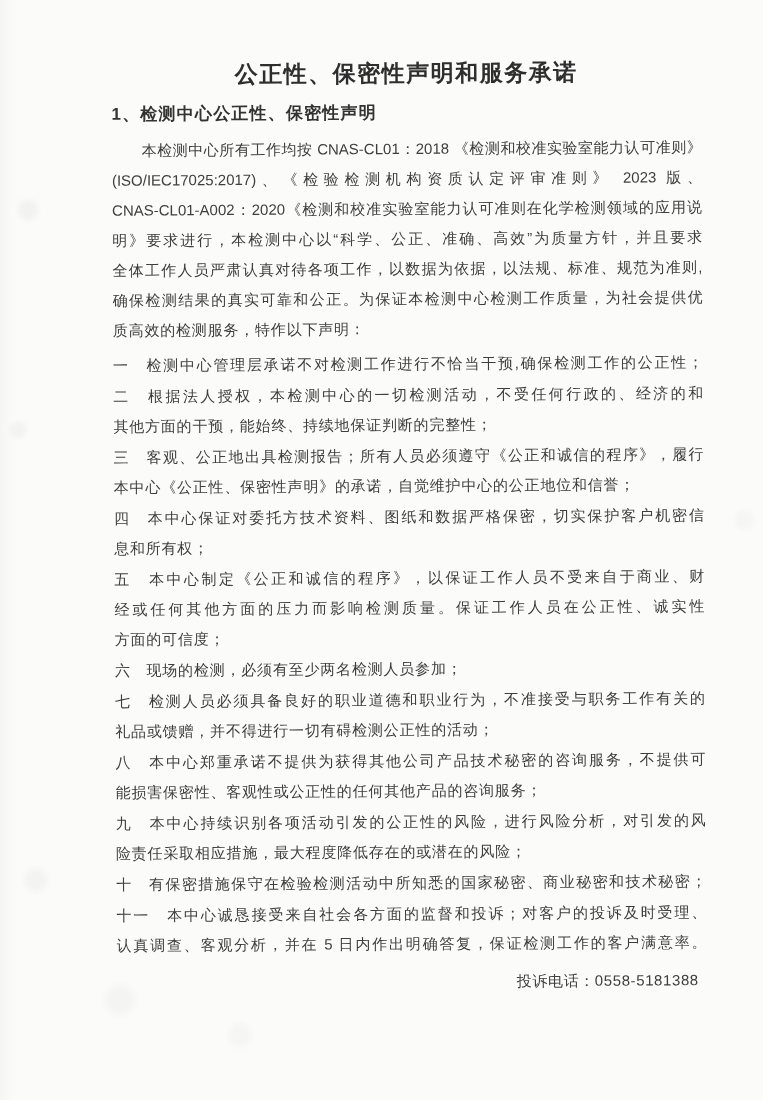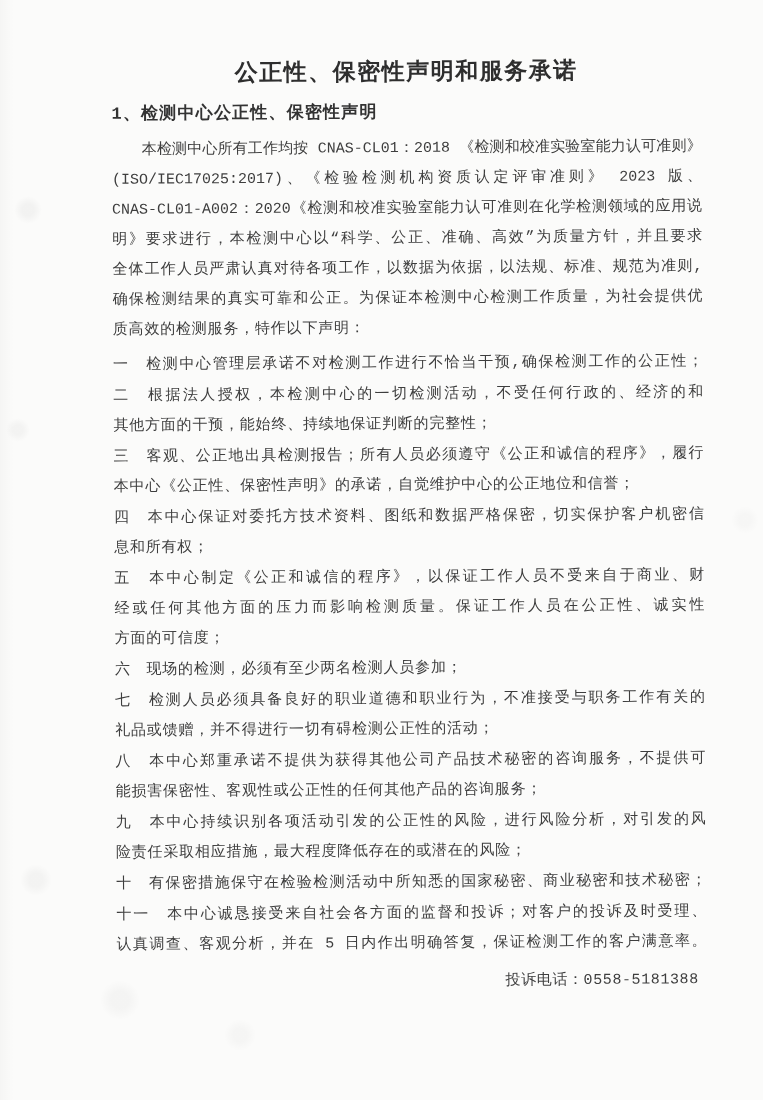--- a/index.html
+++ b/index.html
@@ -14,21 +14,21 @@
     overflow: hidden;
     background-color: var(--paper, #fbfbfa);
     background-image:
       linear-gradient(to right, rgba(0,0,0,0.025), rgba(0,0,0,0.0) 14px),
       radial-gradient(circle at 28px 210px, rgba(0,0,0,0.035) 0 6px, rgba(0,0,0,0) 14px),
       radial-gradient(circle at 18px 430px, rgba(0,0,0,0.03) 0 5px, rgba(0,0,0,0) 12px),
       radial-gradient(circle at 36px 880px, rgba(0,0,0,0.03) 0 7px, rgba(0,0,0,0) 16px),
       radial-gradient(circle at 120px 1000px, rgba(0,0,0,0.028) 0 9px, rgba(0,0,0,0) 20px),
       radial-gradient(circle at 240px 1035px, rgba(0,0,0,0.025) 0 7px, rgba(0,0,0,0) 16px),
       radial-gradient(circle at 745px 520px, rgba(0,0,0,0.02) 0 6px, rgba(0,0,0,0) 14px);
-    font-family: Liberation Mono, monospace;
+    font-family: Liberation Sans, sans-serif;
     color: var(--ink, #3e3e3e);
   }
   .content {
     position: absolute;
     left: 114px;
     top: 56px;
     width: 590px;
     transform: rotate(-0.35deg);
     transform-origin: 50% 50%;
   }

